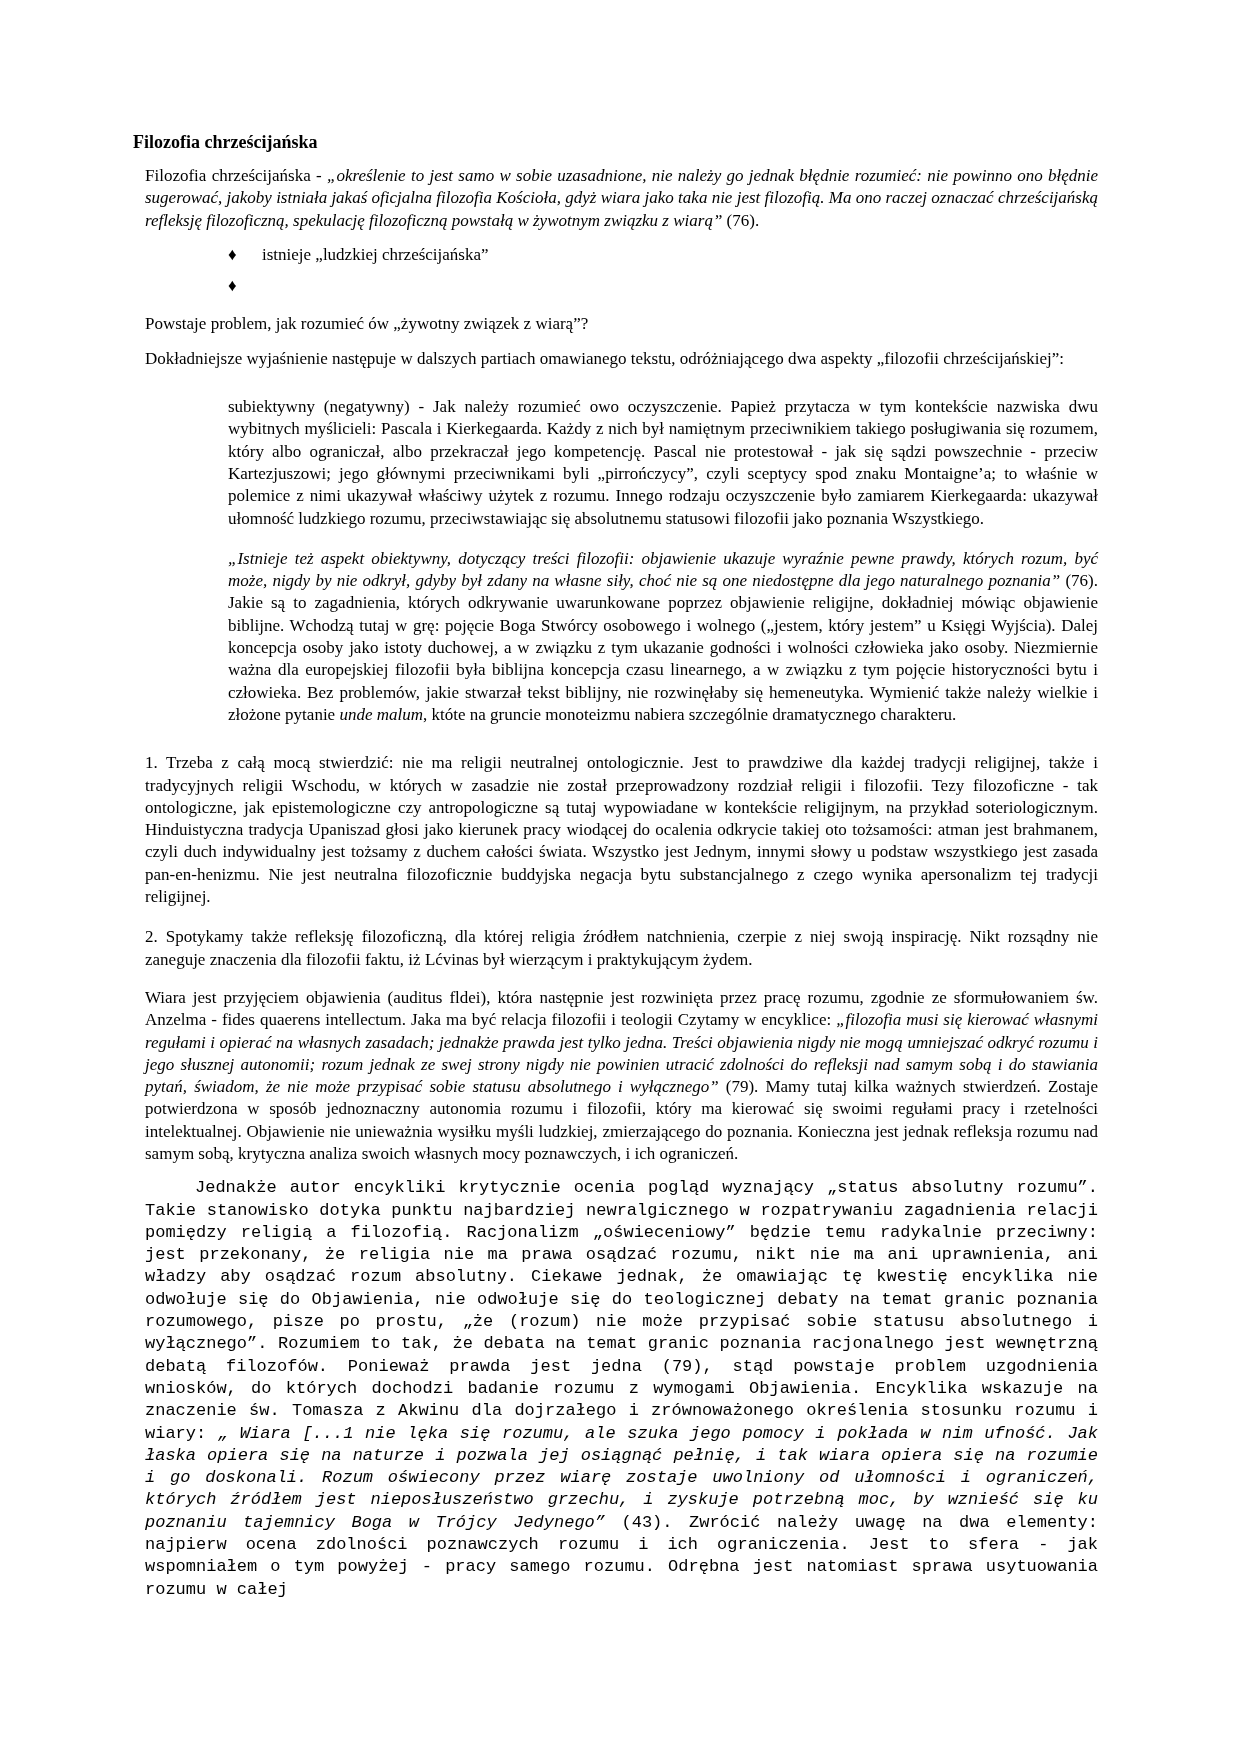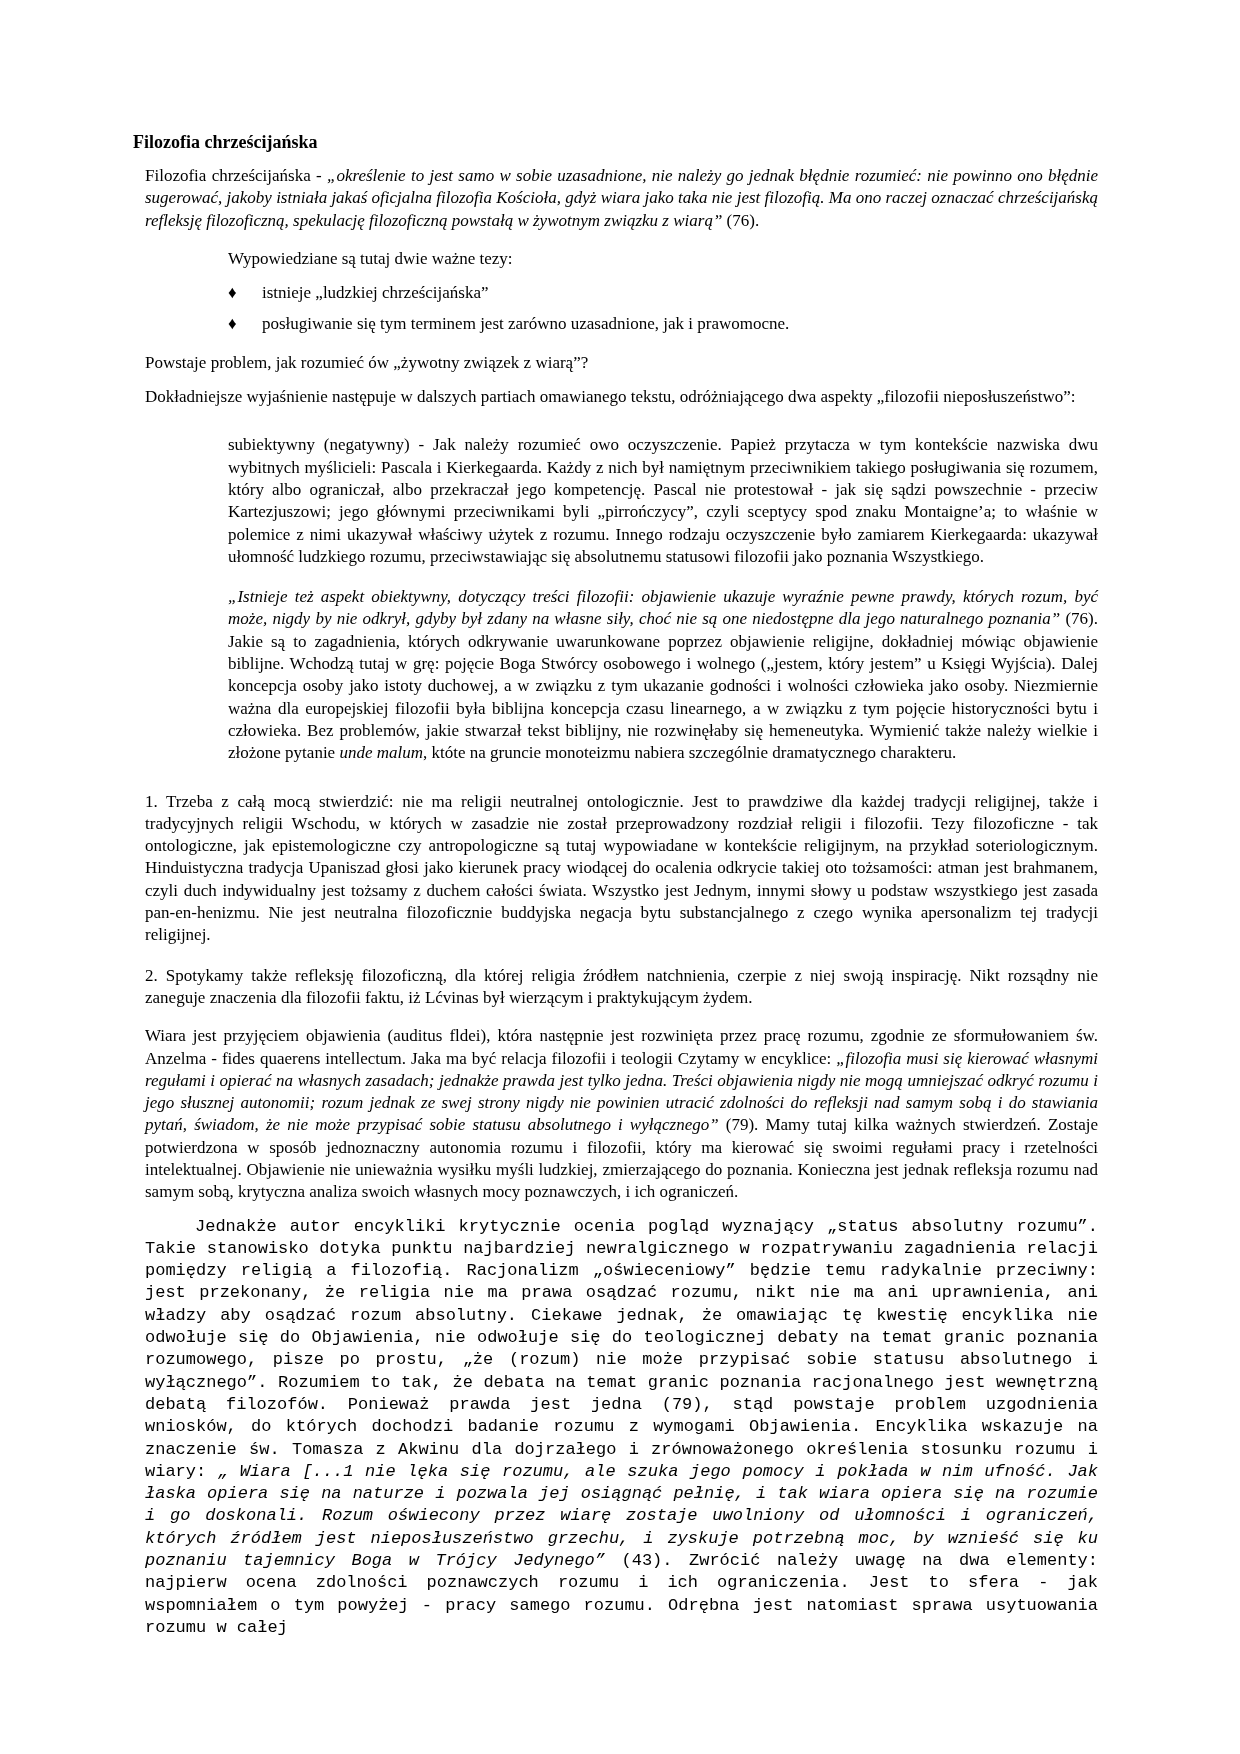--- a/index.html
+++ b/index.html
@@ -57,33 +57,31 @@
 </style>
 </head>
 <body>
 
 <div class="page">
 
   <h1 class="doc-title">Filozofia chrześcijańska</h1>
 
   <p class="para"><span>Filozofia chrześcijańska - </span><span class="i">„określenie to jest samo w sobie uzasadnione, nie należy go jednak błędnie rozumieć: nie powinno ono błędnie sugerować, jakoby istniała jakaś oficjalna filozofia Kościoła, gdyż wiara jako taka nie jest filozofią. Ma ono raczej oznaczać chrześcijańską refleksję filozoficzną, spekulację filozoficzną powstałą w żywotnym związku z wiarą”</span><span> (76).</span></p>
 
-  <p class="para line indent mt-16">Wypowiedziane są tutaj dwie ważne tezy:</p>
 
   <div class="bullet-item mt-6">
     <span class="bullet-glyph">♦</span>
     <span>istnieje „ludzkiej chrześcijańska”</span>
   </div>
   <div class="bullet-item mt-9">
     <span class="bullet-glyph">♦</span>
-    <span>posługiwanie się tym terminem jest zarówno uzasadnione, jak i prawomocne.</span>
   </div>
 
   <p class="para line mt-16">Powstaje problem, jak rozumieć ów „żywotny związek z wiarą”?</p>
-  <p class="para">Dokładniejsze wyjaśnienie następuje w dalszych partiach omawianego tekstu, odróżniającego dwa aspekty „filozofii nieposłuszeństwo”:</p>
+  <p class="para">Dokładniejsze wyjaśnienie następuje w dalszych partiach omawianego tekstu, odróżniającego dwa aspekty „filozofii chrześcijańskiej”:</p>
 
   <p class="para indent mt-26"><span class="b">subiektywny</span><span> (negatywny) - Jak należy rozumieć owo oczyszczenie. Papież przytacza w tym kontekście nazwiska dwu wybitnych myślicieli: Pascala i Kierkegaarda. Każdy z nich był namiętnym przeciwnikiem takiego posługiwania się rozumem, który albo ograniczał, albo przekraczał jego kompetencję. Pascal nie protestował - jak się sądzi powszechnie - przeciw Kartezjuszowi; jego głównymi przeciwnikami byli „pirrończycy”, czyli sceptycy spod znaku Montaigne’a; to właśnie w polemice z nimi ukazywał właściwy użytek z rozumu. Innego rodzaju oczyszczenie było zamiarem Kierkegaarda: ukazywał ułomność ludzkiego rozumu, przeciwstawiając się absolutnemu statusowi filozofii jako poznania Wszystkiego.</span></p>
 
   <p class="para indent mt-18"><span class="i">„Istnieje też </span><span class="b i">aspekt obiektywny</span><span class="i">, dotyczący treści filozofii: objawienie ukazuje wyraźnie pewne prawdy, których rozum, być może, nigdy by nie odkrył, gdyby był zdany na własne siły, choć nie są one niedostępne dla jego naturalnego poznania”</span><span> (76). Jakie są to zagadnienia, których odkrywanie uwarunkowane poprzez objawienie religijne, dokładniej mówiąc objawienie biblijne. Wchodzą tutaj w grę: pojęcie Boga Stwórcy osobowego i wolnego („jestem, który jestem” u Księgi Wyjścia). Dalej koncepcja osoby jako istoty duchowej, a w związku z tym ukazanie godności i wolności człowieka jako osoby. Niezmiernie ważna dla europejskiej filozofii była biblijna koncepcja czasu linearnego, a w związku z tym pojęcie historyczności bytu i człowieka. Bez problemów, jakie stwarzał tekst biblijny, nie rozwinęłaby się hemeneutyka. Wymienić także należy wielkie i złożone pytanie </span><span class="i">unde malum</span><span>, któte na gruncie monoteizmu nabiera szczególnie dramatycznego charakteru.</span></p>
 
   <p class="para mt-26"><span>1. Trzeba z całą mocą stwierdzić: </span><span class="b">nie ma religii neutralnej ontologicznie</span><span>. Jest to prawdziwe dla każdej tradycji religijnej, także i tradycyjnych religii Wschodu, w których w zasadzie nie został przeprowadzony rozdział religii i filozofii. Tezy filozoficzne - tak ontologiczne, jak epistemologiczne czy antropologiczne są tutaj wypowiadane w kontekście religijnym, na przykład soteriologicznym. Hinduistyczna tradycja Upaniszad głosi jako kierunek pracy wiodącej do ocalenia odkrycie takiej oto tożsamości: atman jest brahmanem, czyli duch indywidualny jest tożsamy z duchem całości świata. Wszystko jest Jednym, innymi słowy u podstaw wszystkiego jest zasada pan-en-henizmu. Nie jest neutralna filozoficznie buddyjska negacja bytu substancjalnego z czego wynika apersonalizm tej tradycji religijnej.</span></p>
 
   <p class="para mt-18"><span>2. Spotykamy także refleksję filozoficzną, dla której religia źródłem natchnienia, czerpie z niej swoją inspirację. Nikt rozsądny nie zaneguje znaczenia dla filozofii faktu, iż Lćvinas był wierzącym i praktykującym żydem.</span></p>
 
   <p class="para mt-16"><span>Wiara jest przyjęciem objawienia (auditus fldei), która następnie jest rozwinięta przez pracę rozumu, zgodnie ze sformułowaniem św. Anzelma - fides quaerens intellectum. Jaka ma być relacja filozofii i teologii Czytamy w encyklice: </span><span class="i">„filozofia musi się kierować własnymi regułami i opierać na własnych zasadach; jednakże prawda jest tylko jedna. Treści objawienia nigdy nie mogą umniejszać odkryć rozumu i jego słusznej autonomii; rozum jednak ze swej strony nigdy nie powinien utracić zdolności do refleksji nad samym sobą i do stawiania pytań, świadom, że nie może przypisać sobie statusu absolutnego i wyłącznego”</span><span> (79). Mamy tutaj kilka ważnych stwierdzeń. Zostaje potwierdzona w sposób jednoznaczny autonomia rozumu i filozofii, który ma kierować się swoimi regułami pracy i rzetelności intelektualnej. Objawienie nie unieważnia wysiłku myśli ludzkiej, zmierzającego do poznania. Konieczna jest jednak refleksja rozumu nad samym sobą, krytyczna analiza swoich własnych mocy poznawczych, i ich ograniczeń.</span></p>

